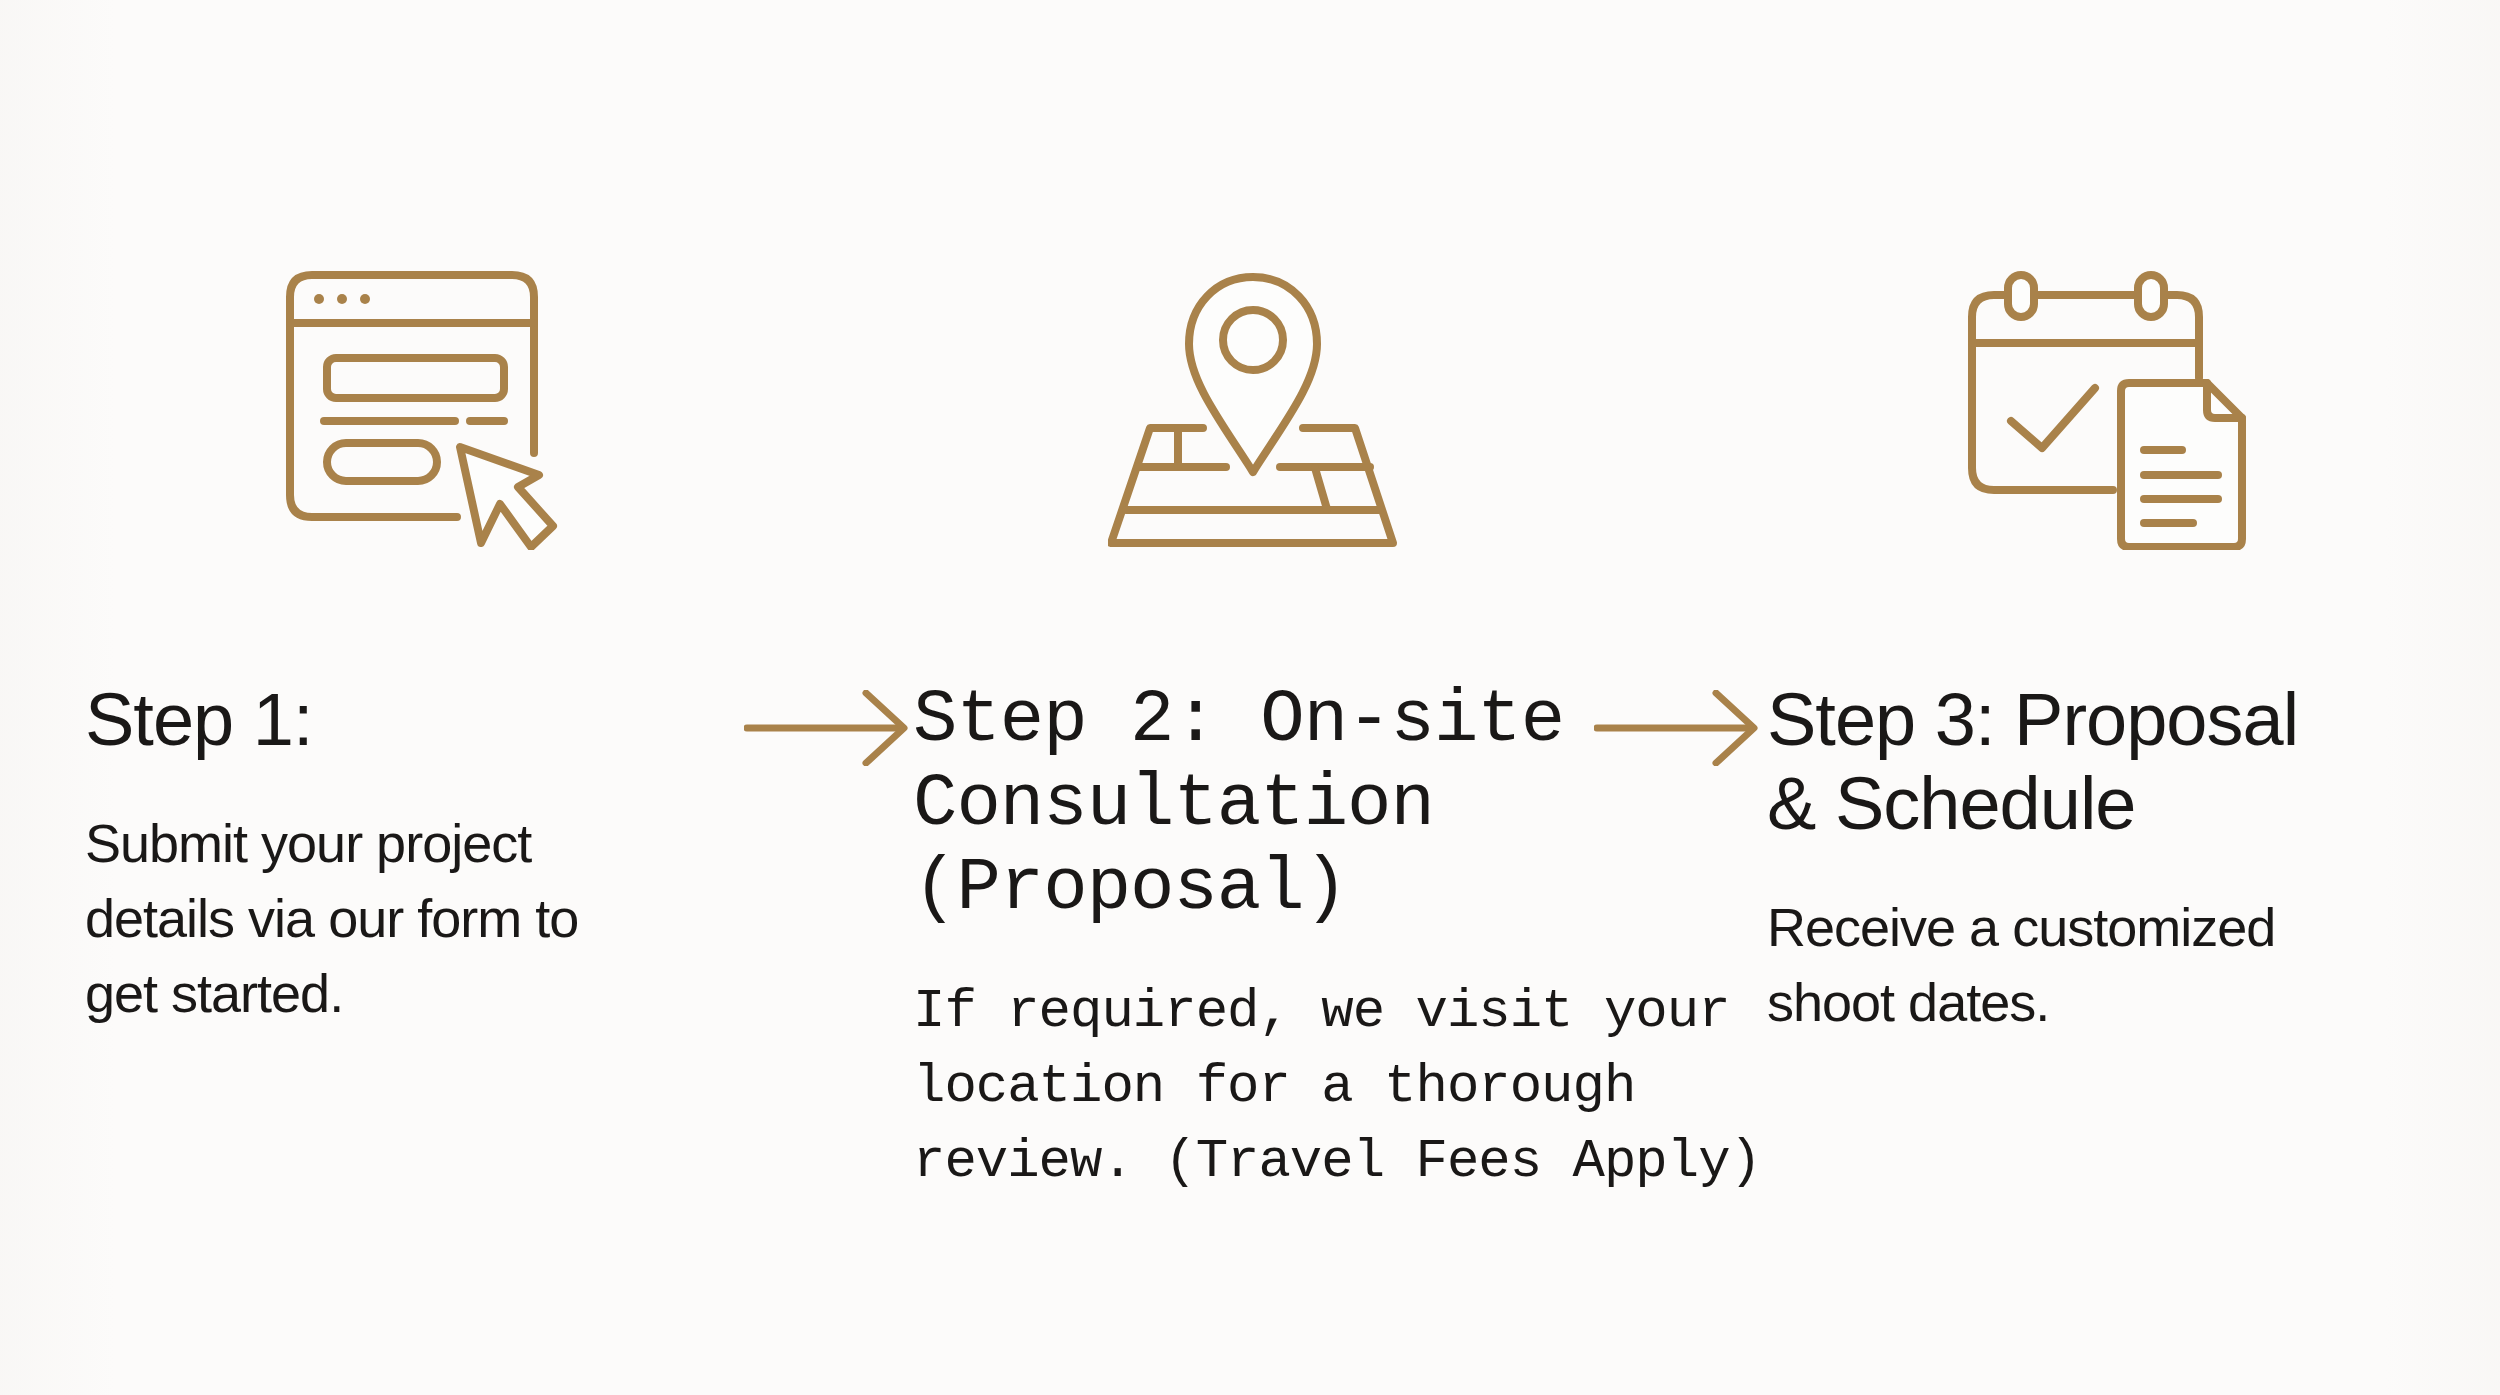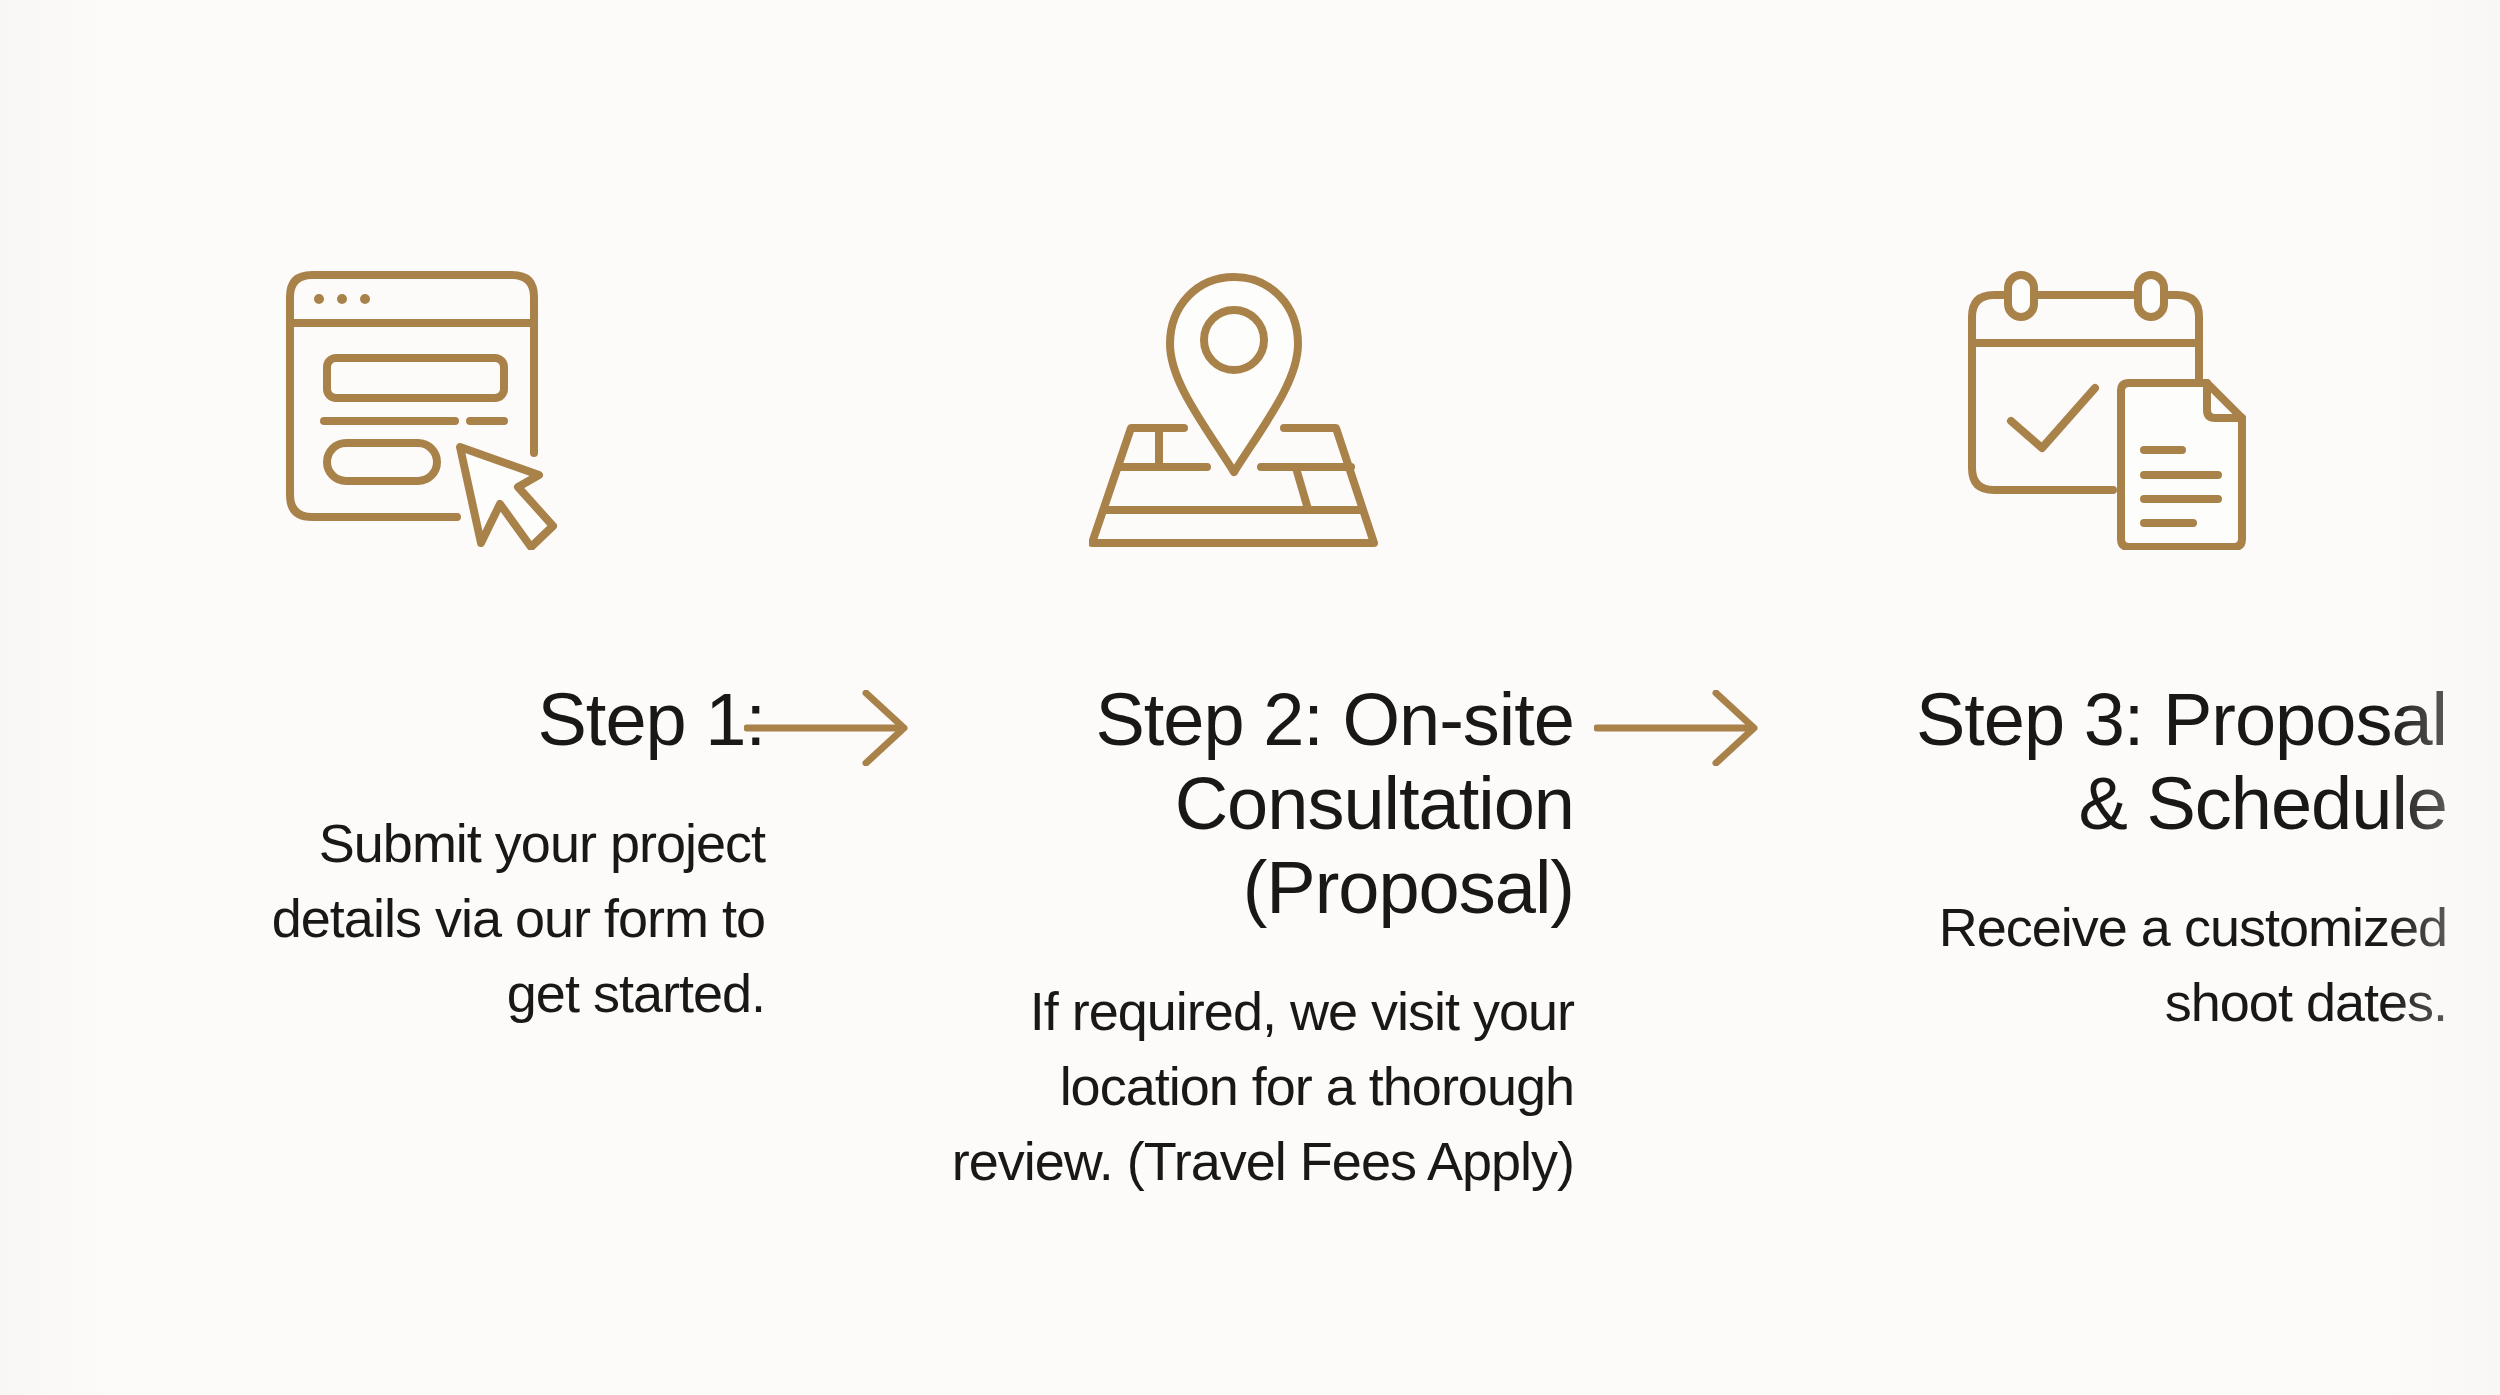--- a/index.html
+++ b/index.html
@@ -35,21 +35,21 @@
     transform:scaleX(-1);
   }
   .canvas::before{left:0;}
 
   .step{
     position:absolute;
     top:0;
     height:100%;
   }
   .step-1{left:85px;  width:680px;}
-  .step-2{left:894px; width:680px;}
+  .step-2{left:913px; width:680px;font-family:Liberation Mono, monospace;}
   .step-3{left:1767px;width:680px;}
 
   .icon-slot{
     position:absolute;
     top:268px;
     left:50%;
     transform:translateX(-50%);
     height:282px;
     display:flex;
     align-items:flex-start;
@@ -70,21 +70,21 @@
     stroke-linecap:round;
     stroke-linejoin:round;
   }
   .golddot{fill:var(--gold);stroke:none;}
 
   .text-stack{
     position:absolute;
     top:678px;
     left:0;
     width:100%;
-    text-align:right;
+    text-align:left;
   }
   .title-line{
     font-size:74px;
     line-height:84px;
     font-weight:500;
     letter-spacing:-1px;
     color:var(--ink);
     white-space:nowrap;
   }
   .desc{

